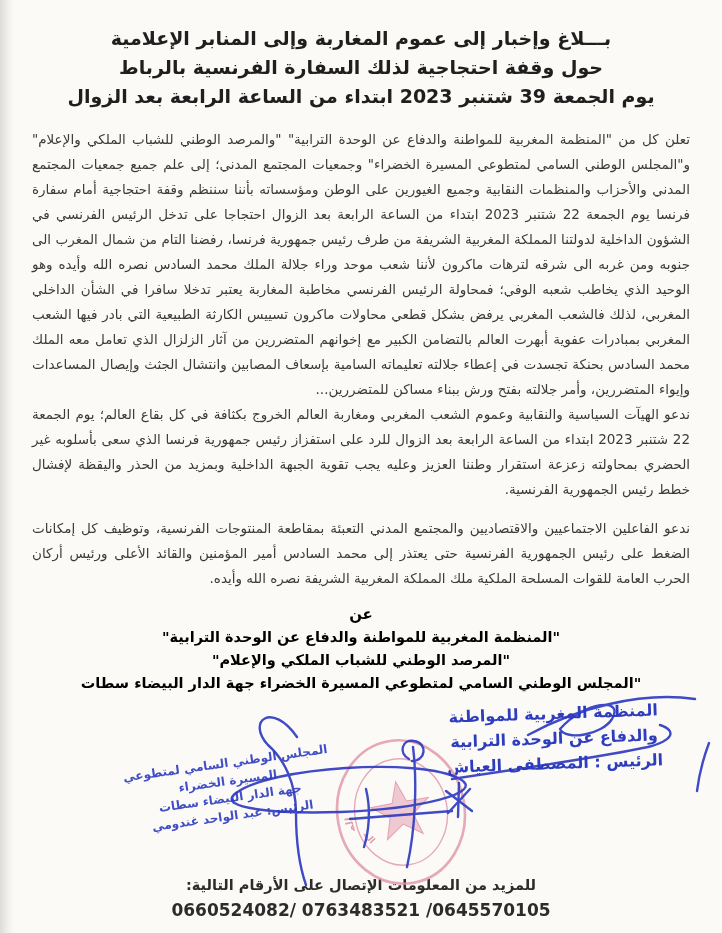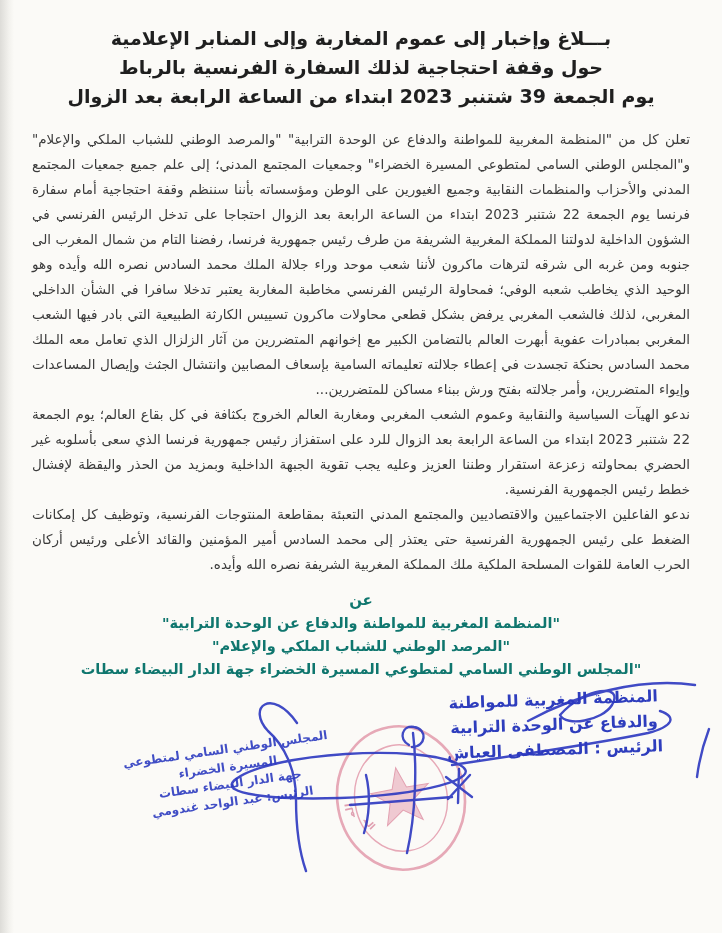--- a/index.html
+++ b/index.html
@@ -20,23 +20,23 @@
     font-weight:bold;color:#1f1f1f;
     font-size:19px;line-height:29px;
     flex:0 0 auto;
   }
   .content{
     padding:16px 32px 0 32px;
     color:#3b3b3b;font-size:13.5px;line-height:25px;
     text-align:justify;flex:0 0 auto;
   }
   .content p{margin:0;}
-  .content p.gap-before{margin-top:0;}
+  .content p.gap-before{margin-top:14px;}
   .behalf{
-    text-align:center;font-weight:bold;color:#0f766e;
+    text-align:center;font-weight:bold;color:#000000;
     margin-top:12px;font-size:14.5px;line-height:23px;flex:0 0 auto;
   }
   .behalf .on{font-size:15px;}
   .sign-zone{
     position:relative;height:196px;min-height:148px;flex:1 1 auto;
   }
   .stamp-right{
     position:absolute;top:6px;right:60px;
     transform:rotate(-2deg);
     color:#2e3dbd;font-weight:bold;font-size:16px;line-height:25px;
@@ -131,13 +131,17 @@
         <path d="M 413 52 C 417 84 416 132 407 172"></path>
         <path d="M 366 94 C 371 114 369 136 364 152"></path>
         <path d="M 350 124 L 452 116"></path>
         <path d="M 446 96 L 472 116"></path>
         <path d="M 470 94 L 448 118"></path>
         <path d="M 459 88 L 458 122"></path>
       </g>
     </svg>
   </div>
 
+  <div class="footer">
+    <div class="info">للمزيد من المعلومات الإتصال على الأرقام التالية:</div>
+    <div class="phones">0660524082/ 0763483521 /0645570105</div>
+  </div>
 </div>
 
 </body></html>

